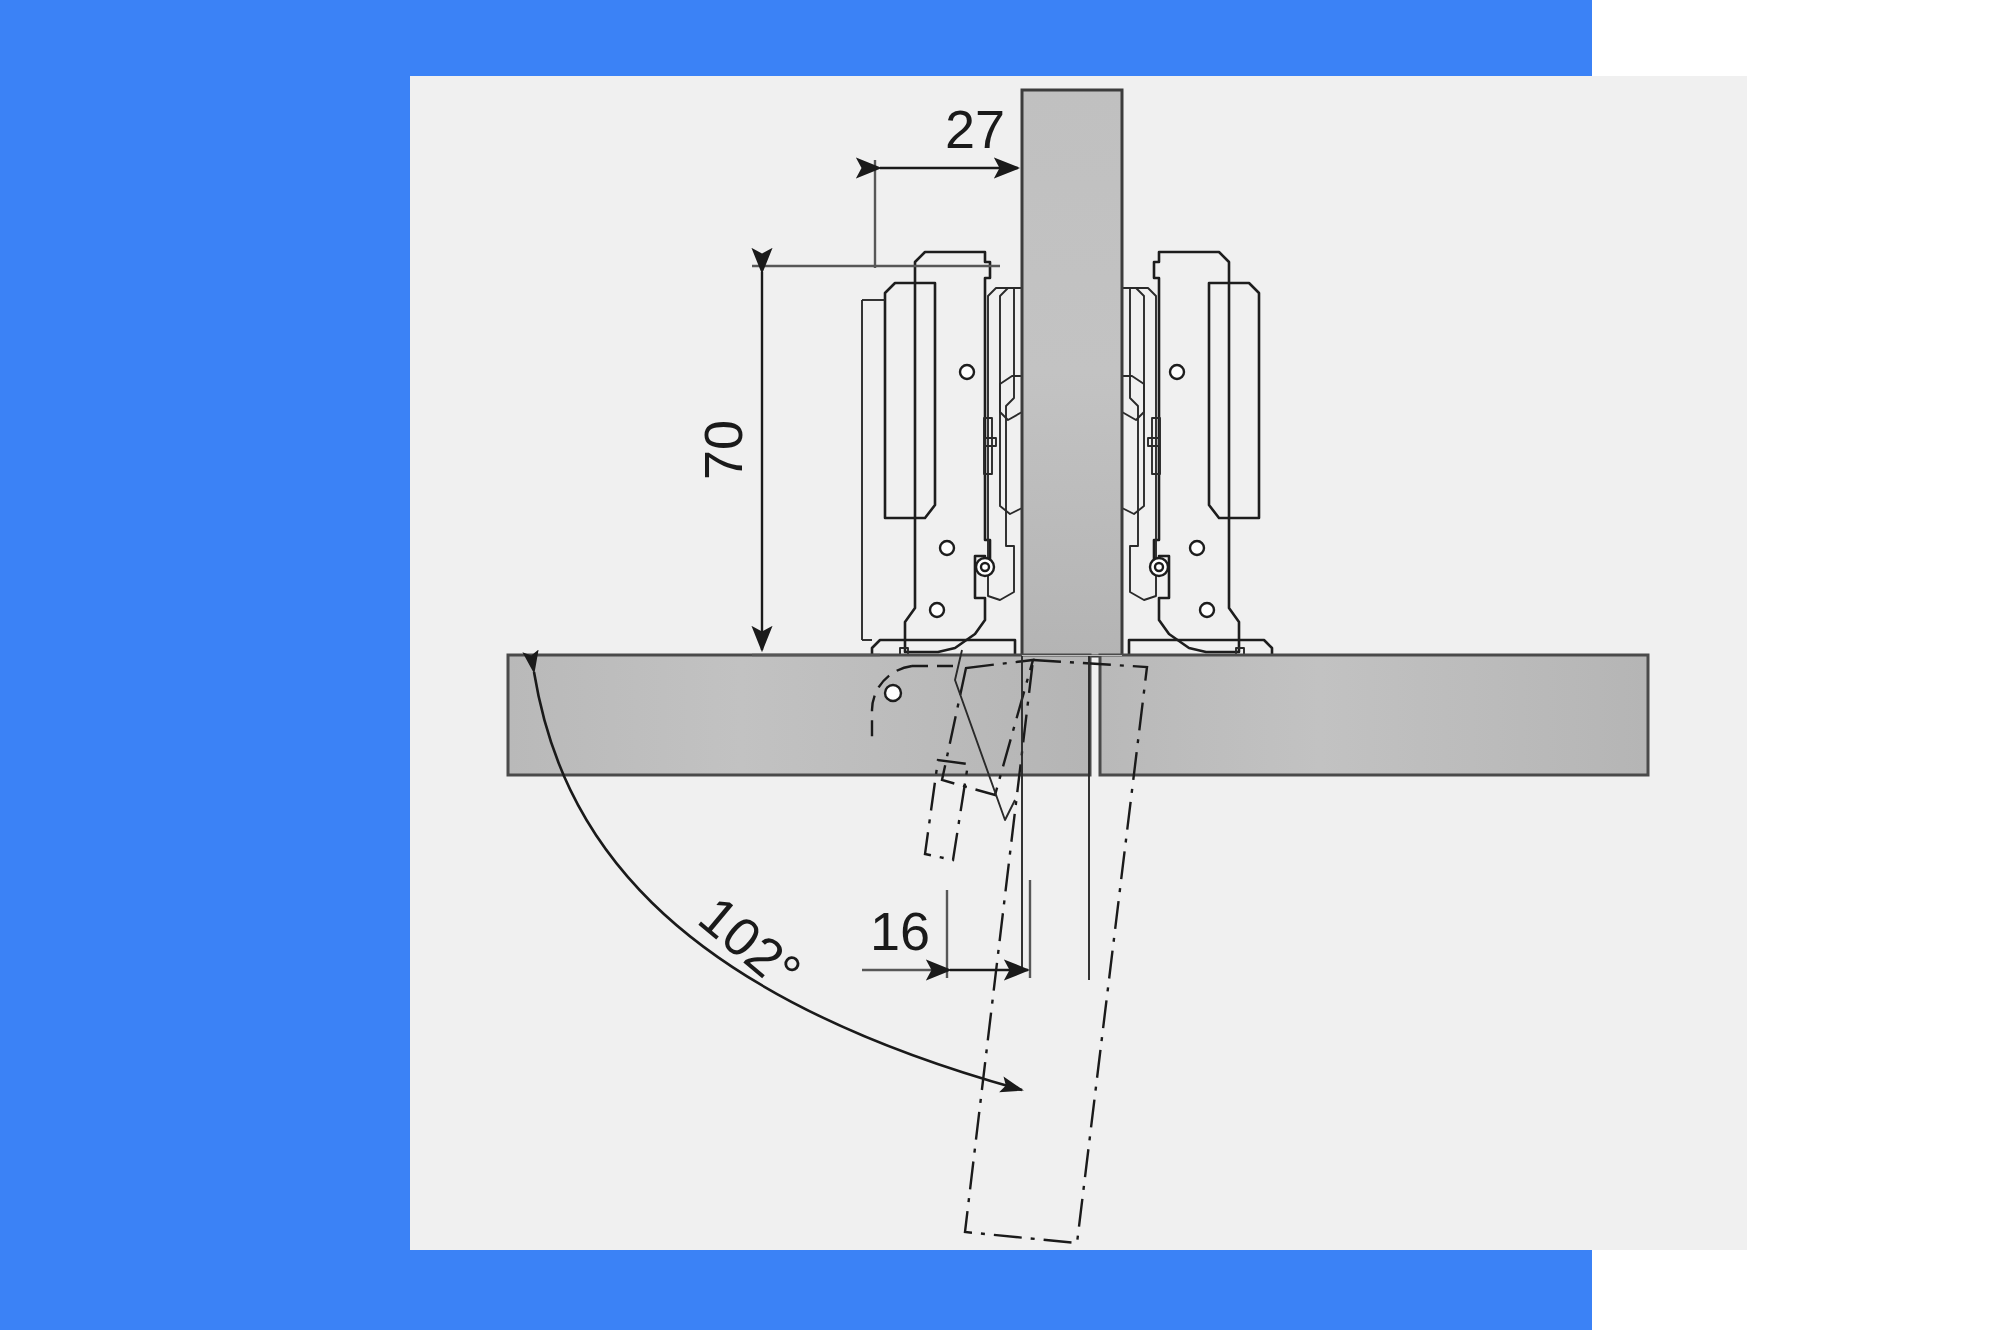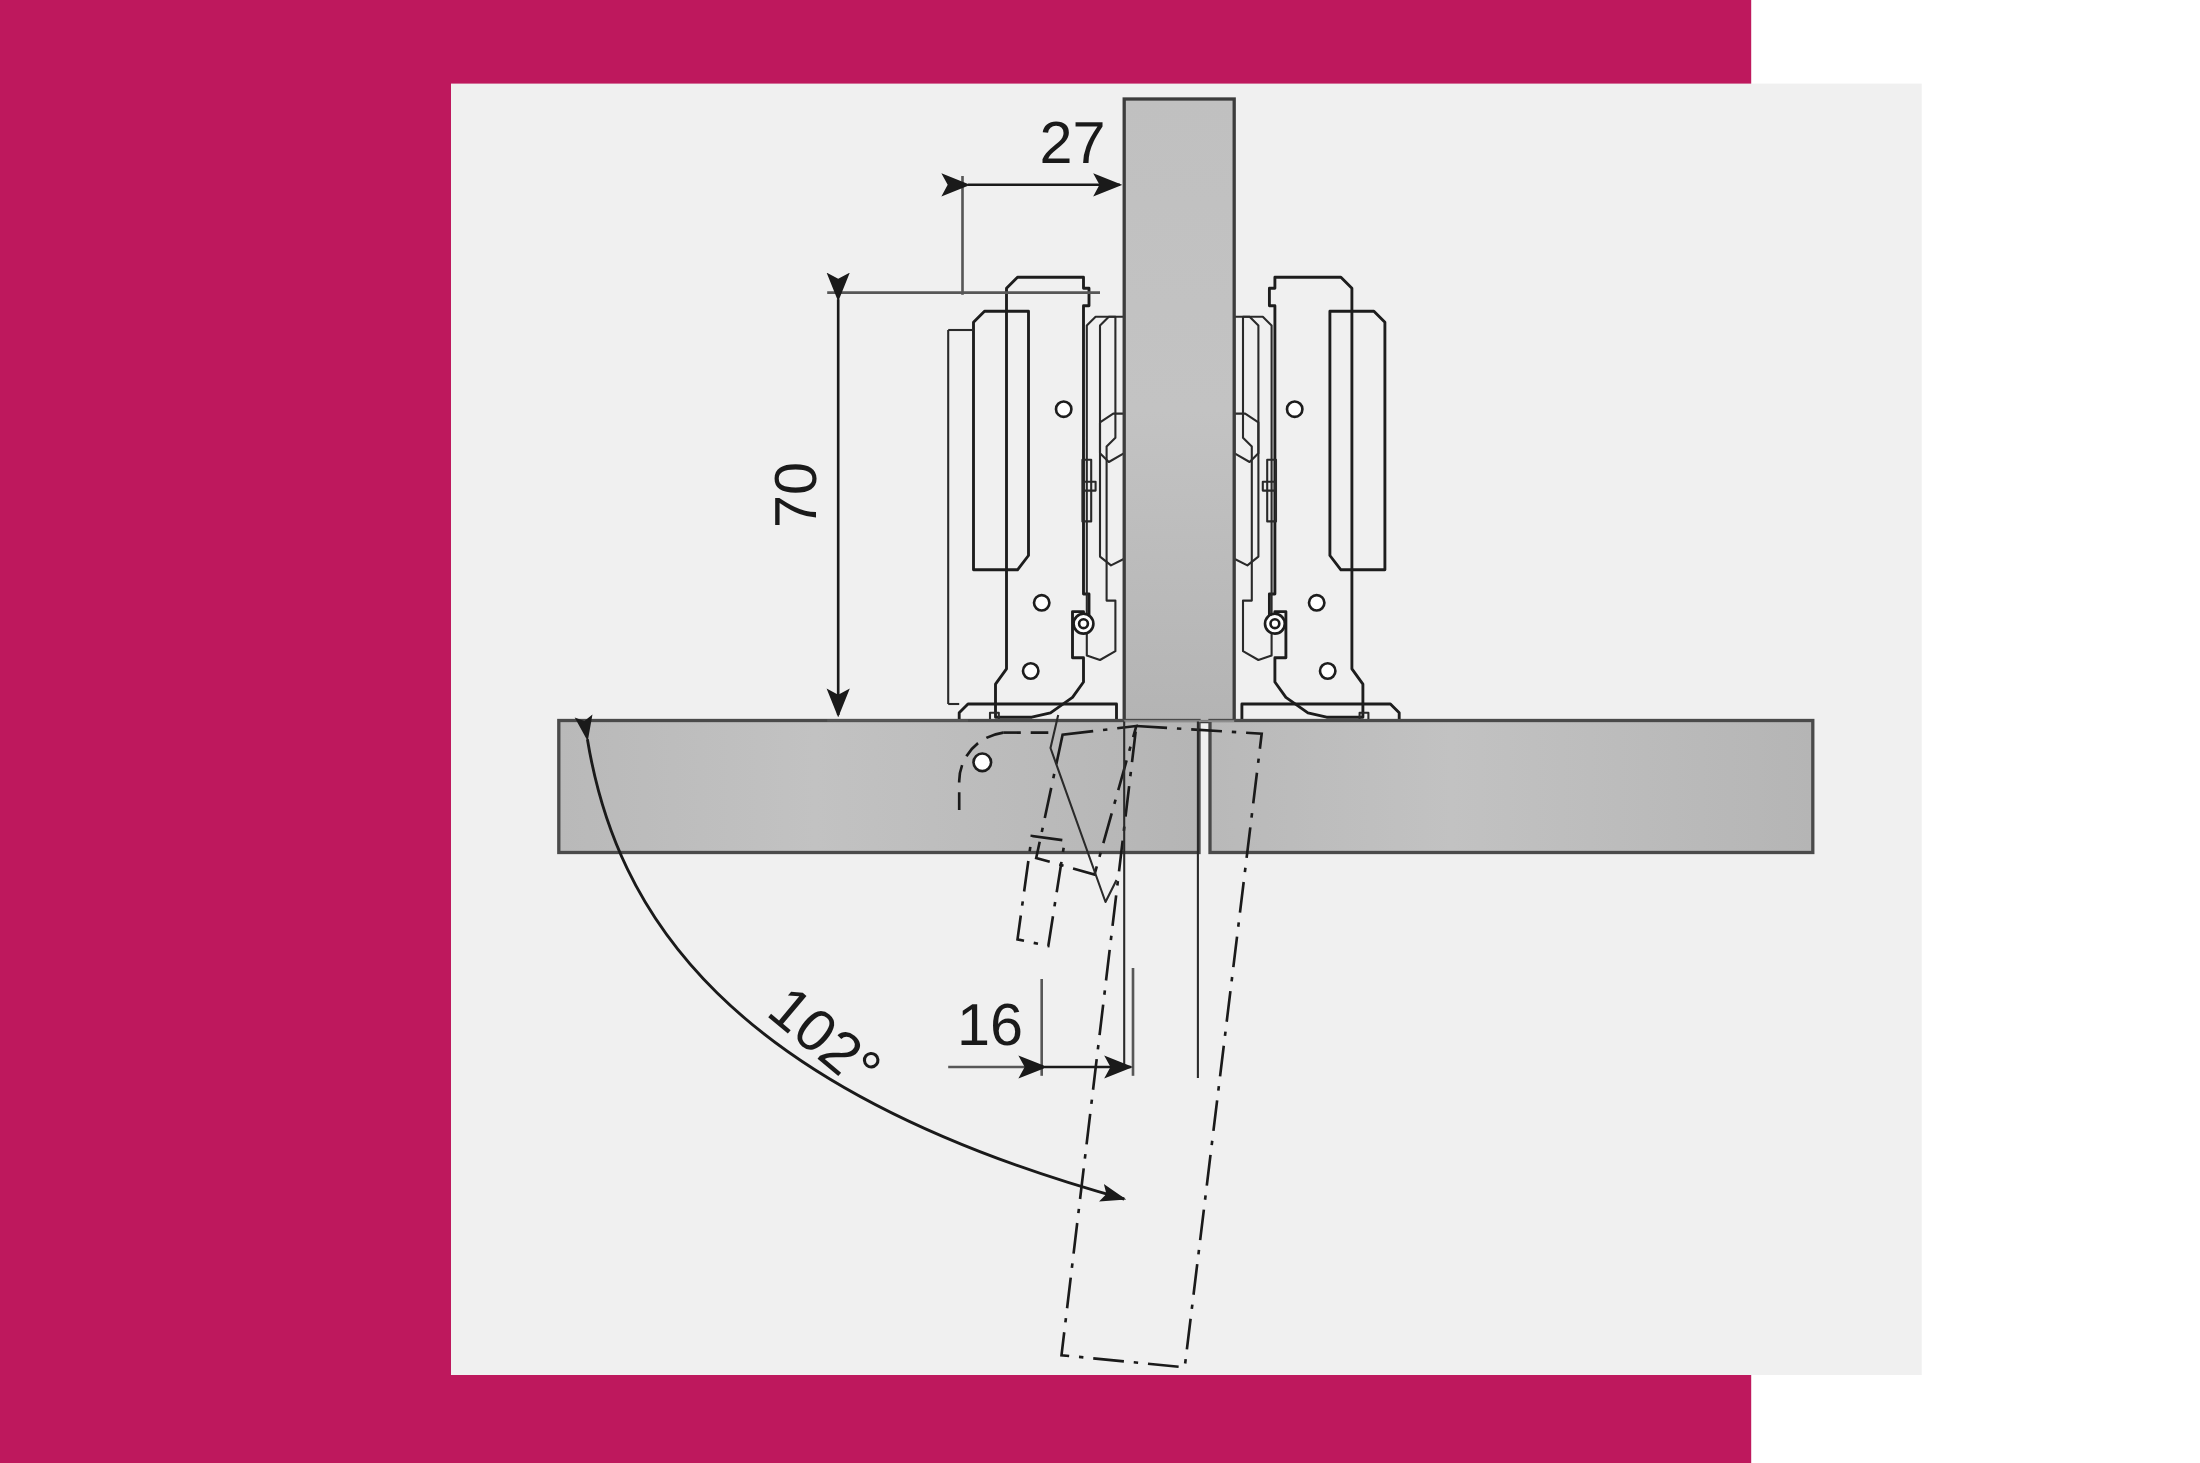--- a/index.html
+++ b/index.html
@@ -11,21 +11,21 @@
   body {
     width: 2000px;
     height: 1330px;
     font-family: "Liberation Sans", sans-serif;
     overflow: hidden;
   }
   #stage {
     position: relative;
     width: 1592px;
     height: 1330px;
-    background: #be185d;
+    background: #3b82f6;
     text-align: center;
   }
   #drawing-svg {
     position: absolute;
     left: 0;
     top: 0;
     width: 2000px;
     height: 1330px;
     display: block;
   }

